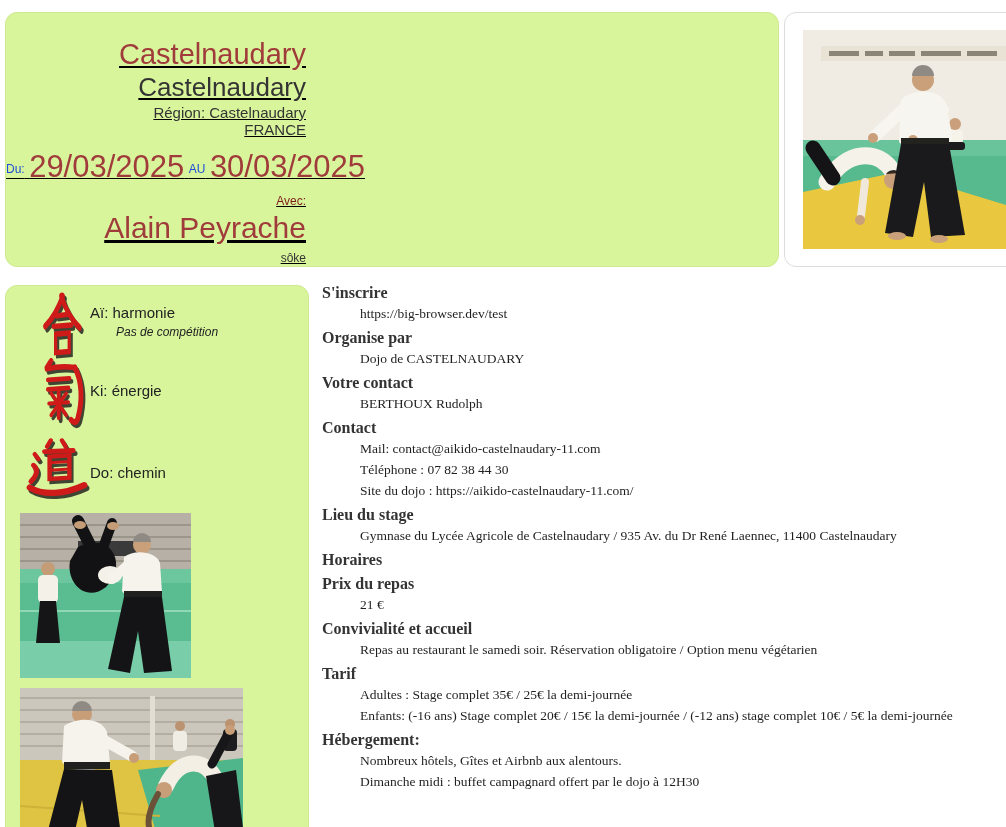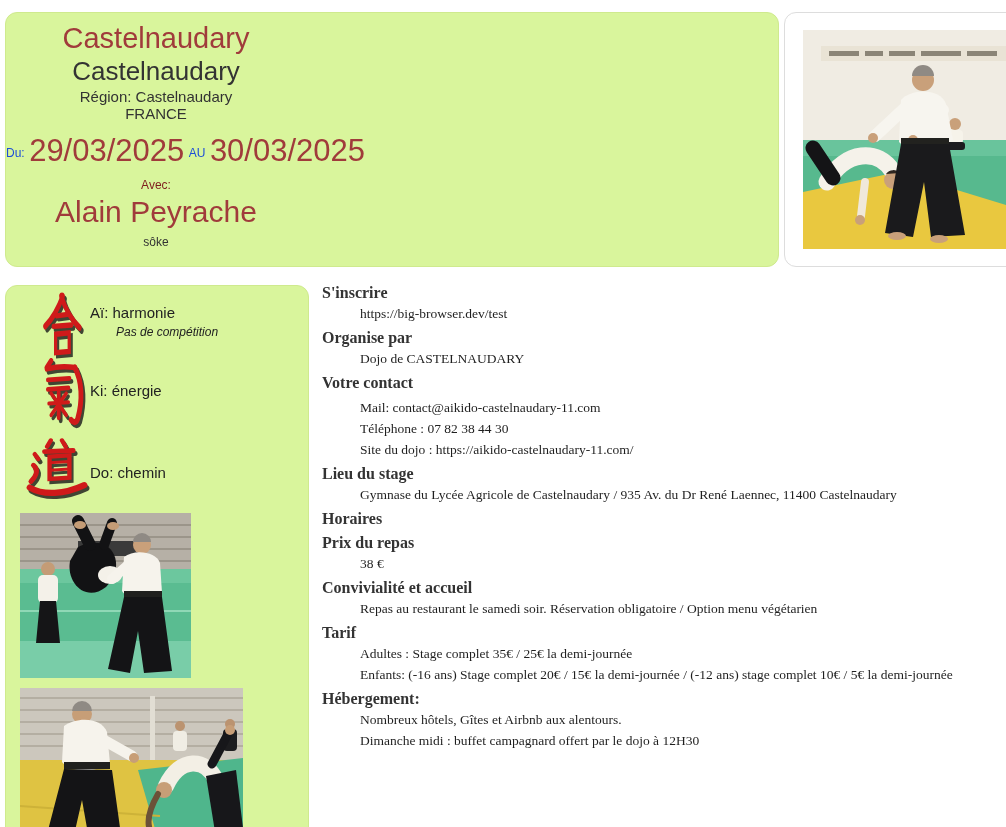--- a/index.html
+++ b/index.html
@@ -2,21 +2,21 @@
 <html><head>
 <meta charset="utf-8">
 <style>
   html,body{margin:0;padding:0;background:#fff;}
   .page{position:relative;width:1006px;height:827px;overflow:hidden;background:#fff;
         font-family:"Liberation Sans",sans-serif;}
 
   
   .header-card{position:absolute;left:5px;top:12px;width:772px;height:253px;
                background:#d9f59c;border:1px solid #cfeA8e;border-radius:12px;}
-  .header-inner{position:absolute;left:0;top:0;width:300px;padding-top:8px;text-align:center;}
+  .header-inner{position:absolute;left:0;top:0;width:300px;padding-top:24px;text-align:right;text-decoration:underline;}
   .h-title{font-size:29px;line-height:34px;color:#a03b3b;}
   .h-subtitle{font-size:26px;line-height:33px;color:#333;}
   .h-region,.h-country{font-size:15px;line-height:17px;color:#333;}
   .h-dates{margin-top:11px;white-space:nowrap;}
   .h-date-small{font-size:12px;color:#1d4ed8;vertical-align:4px;}
   .h-date-big{font-size:31px;color:#a03b3b;}
   .h-avec{font-size:12px;color:#7f1d1d;margin-top:9px;}
   .h-teacher{font-size:30px;line-height:36px;color:#a03b3b;margin-top:2px;}
   .h-soke{font-size:12px;color:#333;margin-top:5px;}
 
@@ -243,36 +243,38 @@
       <div class="section">
         <h3 class="sec-h">S'inscrire</h3>
         <div class="sec-line">https://big-browser.dev/test</div>
       </div>
       <div class="section">
         <h3 class="sec-h">Organise par</h3>
         <div class="sec-line">Dojo de CASTELNAUDARY</div>
       </div>
       <div class="section">
         <h3 class="sec-h">Votre contact</h3>
-      </div>
-      <div class="section">
+        <div class="sec-line">BERTHOUX Rudolph</div>
+      </div>
+      <div class="section">
+        <h3 class="sec-h">Contact</h3>
         <div class="sec-line">Mail: contact@aikido-castelnaudary-11.com</div>
         <div class="sec-line">Téléphone : 07 82 38 44 30</div>
         <div class="sec-line">Site du dojo : https://aikido-castelnaudary-11.com/</div>
       </div>
       <div class="section">
         <h3 class="sec-h">Lieu du stage</h3>
         <div class="sec-line">Gymnase du Lycée Agricole de Castelnaudary / 935 Av. du Dr René Laennec, 11400 Castelnaudary</div>
       </div>
       <div class="section">
         <h3 class="sec-h">Horaires</h3>
       </div>
       <div class="section">
         <h3 class="sec-h">Prix du repas</h3>
-        <div class="sec-line">38 €</div>
+        <div class="sec-line">21 €</div>
       </div>
       <div class="section">
         <h3 class="sec-h">Convivialité et accueil</h3>
         <div class="sec-line">Repas au restaurant le samedi soir. Réservation obligatoire / Option menu végétarien</div>
       </div>
       <div class="section">
         <h3 class="sec-h">Tarif</h3>
         <div class="sec-line">Adultes : Stage complet 35€ / 25€ la demi-journée</div>
         <div class="sec-line">Enfants: (-16 ans) Stage complet 20€ / 15€ la demi-journée / (-12 ans) stage complet 10€ / 5€ la demi-journée</div>
       </div>

